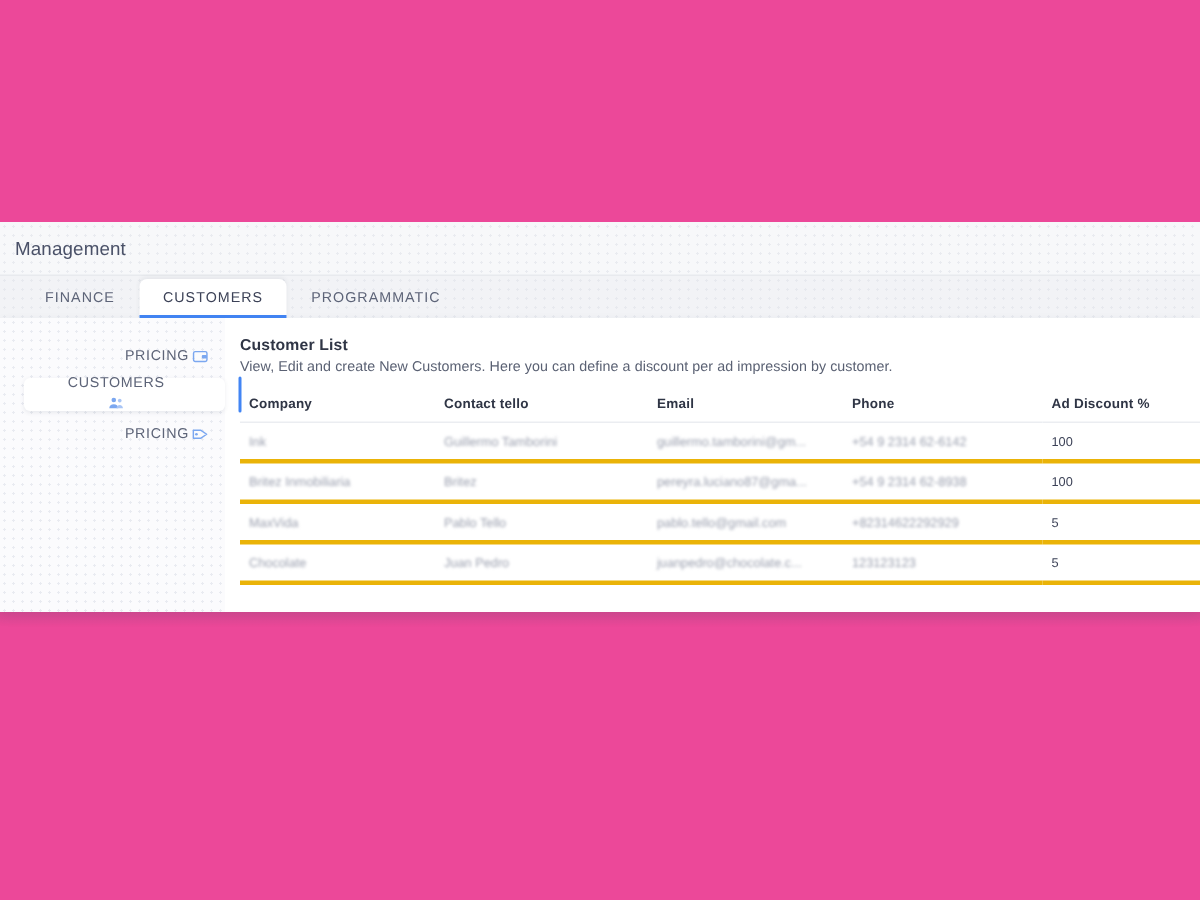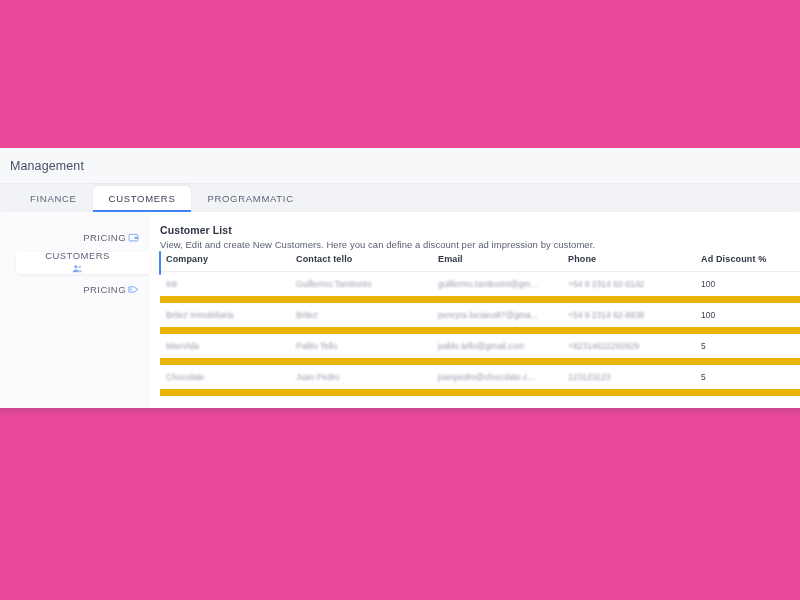--- a/index.html
+++ b/index.html
@@ -159,20 +159,21 @@
   .content-title {
     font-size: 10.5px;
     font-weight: bold;
     color: #2f3545;
     margin-bottom: 3px;
     letter-spacing: 0.1px;
   }
   .content-sub {
     font-size: 9.5px;
     color: #5a6173;
+    margin-bottom: 10px;
     letter-spacing: 0.05px;
   }
 
   
   table.customer-table {
     width: 100%;
     border-collapse: collapse;
     table-layout: fixed;
   }
   table.customer-table th {
@@ -182,21 +183,21 @@
     color: #2f3545;
     padding: 4px 6px 7px 6px;
     border-bottom: 1px solid #ebedf1;
     letter-spacing: 0.15px;
     white-space: nowrap;
   }
   table.customer-table td {
     font-size: 8.5px;
     color: #9a9fae;
     padding: 7px 6px;
-    border-bottom: 7px solid #eab308;
+    border-bottom: 3px solid #eab308;
     white-space: nowrap;
     overflow: hidden;
     text-overflow: ellipsis;
   }
   table.customer-table td.discount {
     color: #3c4257;
     filter: none;
   }
   
   table.customer-table td.blurred {

